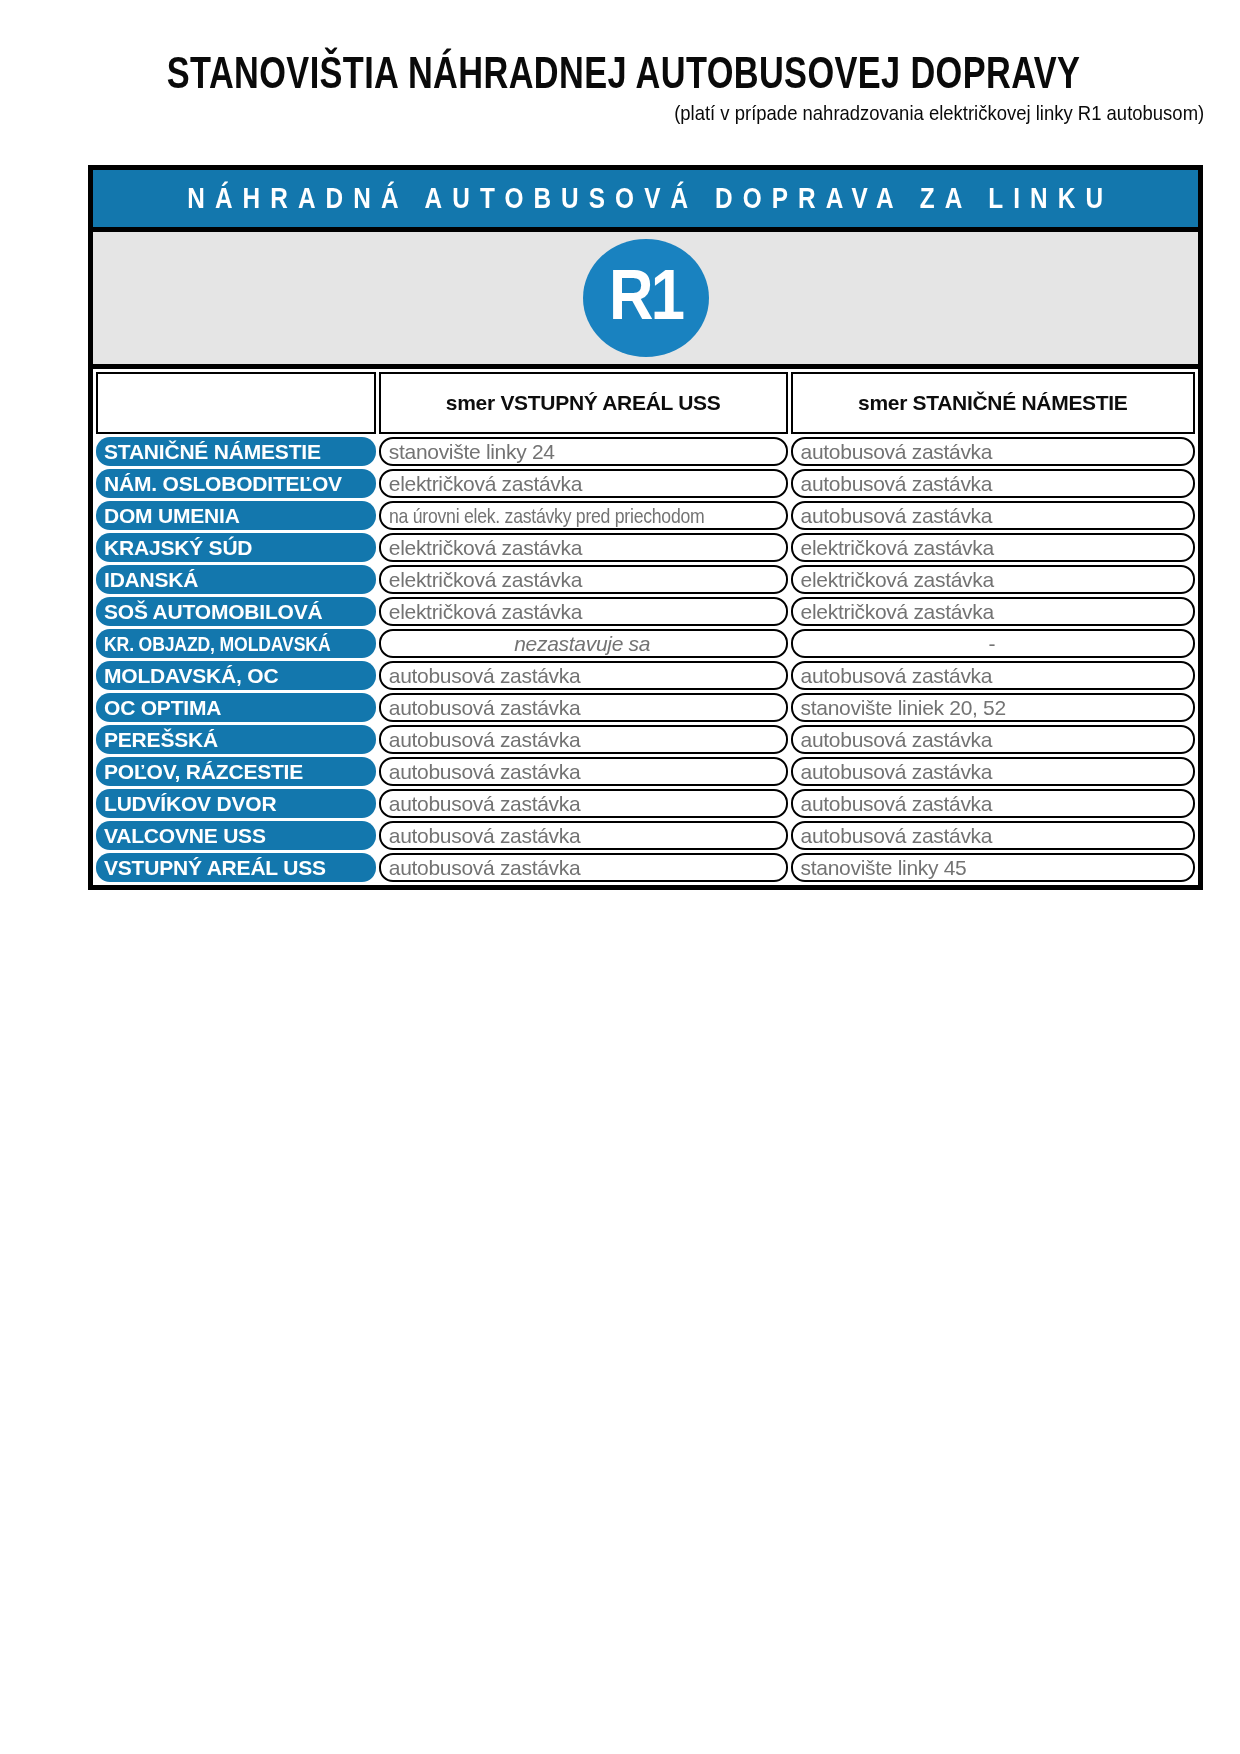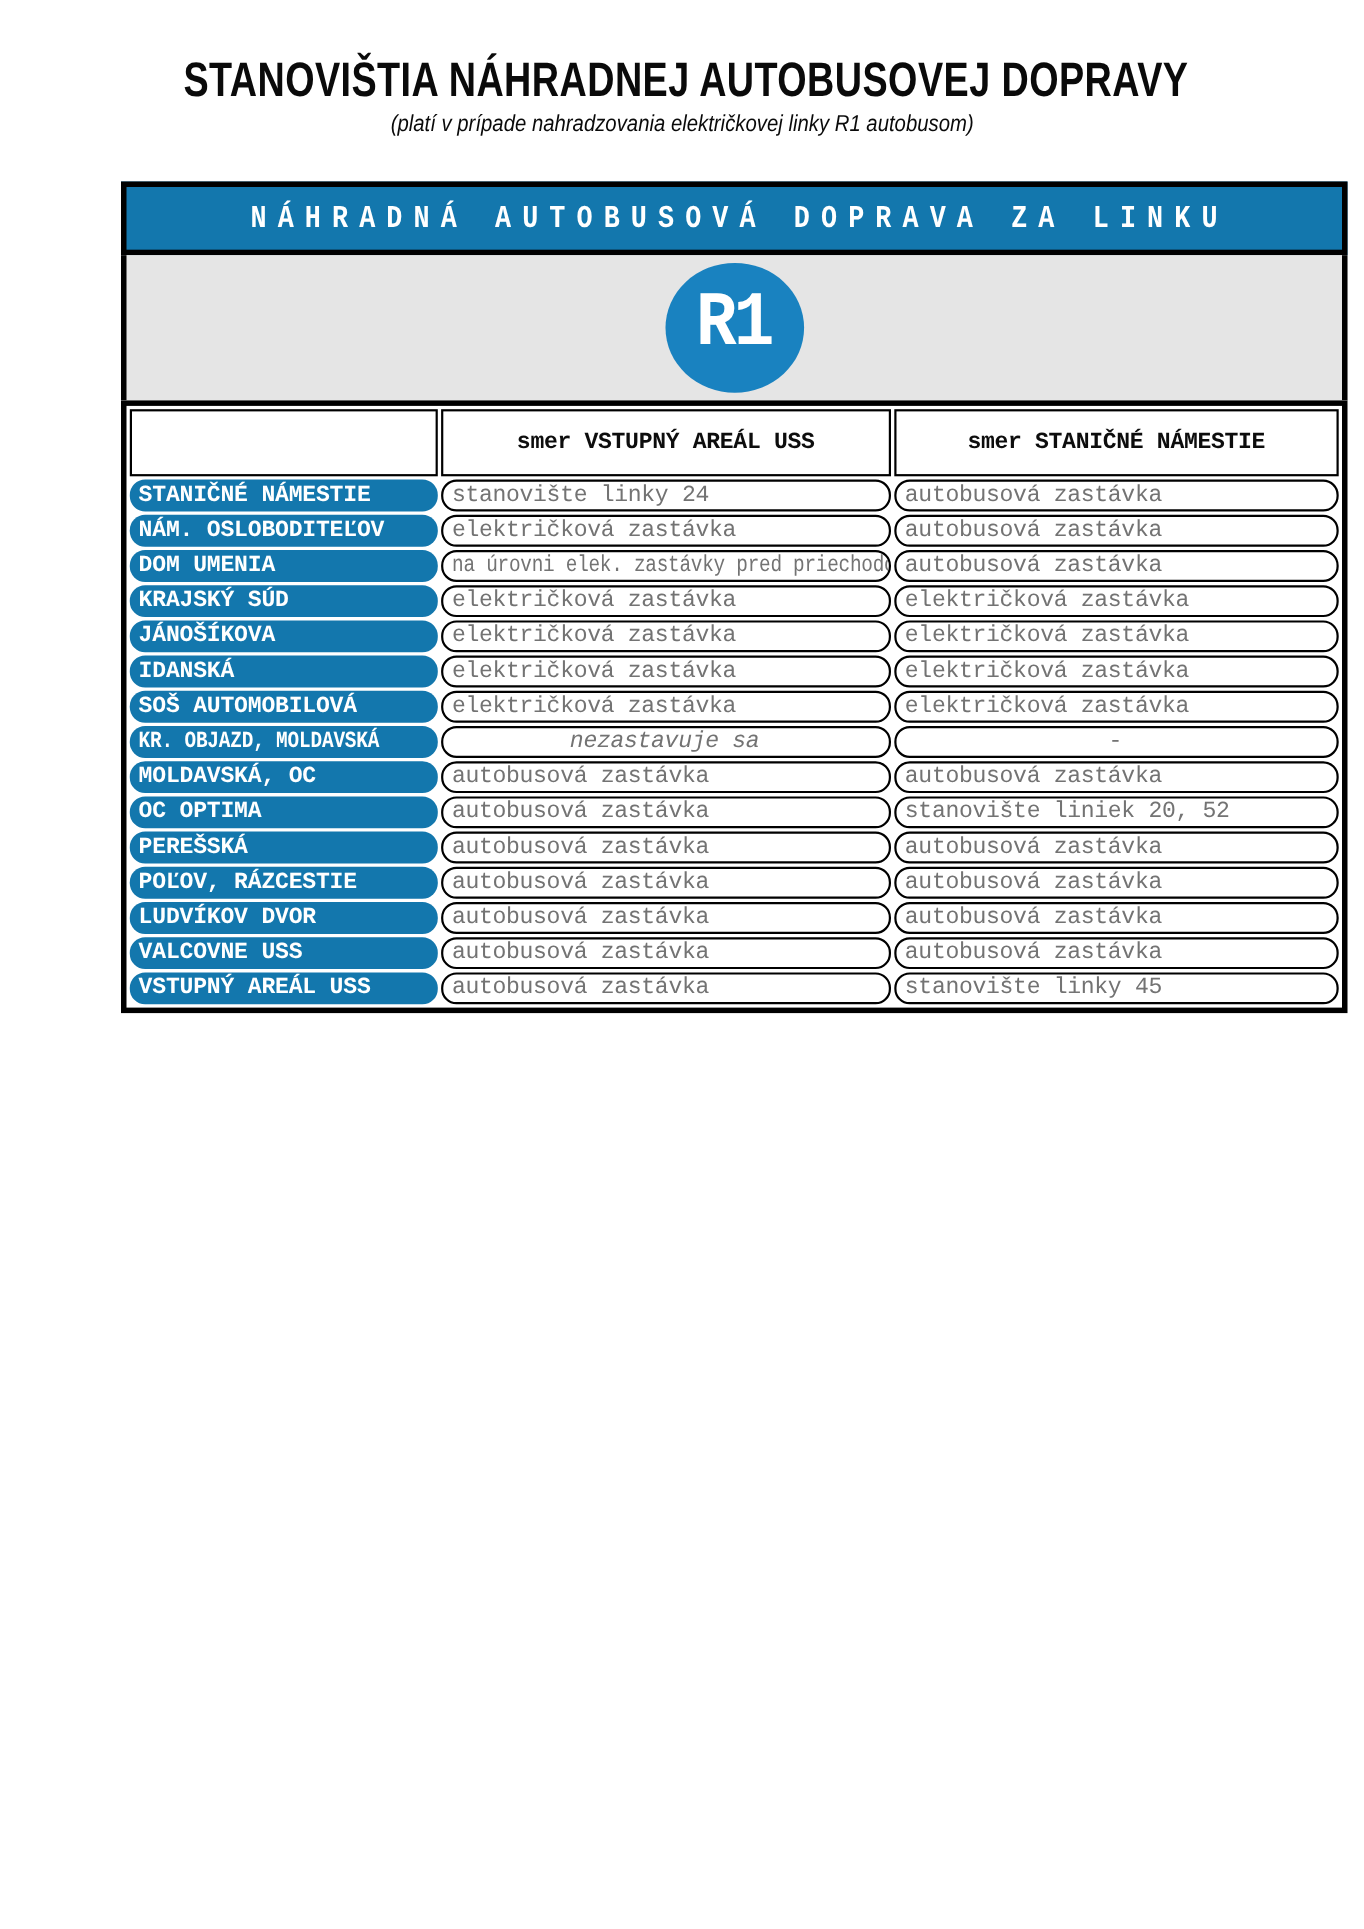--- a/index.html
+++ b/index.html
@@ -30,39 +30,37 @@
     display: inline-block;
     transform: scaleX(0.78);
     transform-origin: center;
     letter-spacing: 0.5px;
   }
   .doc-subtitle {
     position: absolute;
     top: 101px; left: 0;
     width: 100%;
     margin: 0;
-    text-align: center;
+    text-align: right;
     font-size: 21px;
-    font-style: italic;
     color: #0a0a0a;
     white-space: nowrap;
   }
   .doc-subtitle .condense-sub {
     display: inline-block;
     transform: scaleX(0.88);
     transform-origin: center;
   }
 
   
   .block {
     position: absolute;
     top: 165px;
-    left: 110px;
+    left: 88px;
     width: 1115px;
-    font-family: Liberation Mono, monospace;
   }
 
   .banner {
     border: 5px solid var(--border-black, #000);
     background: var(--accent-blue, #1377ad);
     height: 67px;
     display: flex;
     align-items: center;
     justify-content: center;
   }
@@ -221,25 +219,20 @@
     <td class="val d1"><span class="val-label squeeze">na úrovni elek. zastávky pred priechodom</span></td>
     <td class="val d2"><span class="val-label">autobusová zastávka</span></td>
   </tr>
 
   <tr>
     <td class="stop"><span class="stop-label">KRAJSKÝ SÚD</span></td>
     <td class="val d1"><span class="val-label">električková zastávka</span></td>
     <td class="val d2"><span class="val-label">električková zastávka</span></td>
   </tr>
 
-  <tr>
-    <td class="stop"><span class="stop-label">JÁNOŠÍKOVA</span></td>
-    <td class="val d1"><span class="val-label">električková zastávka</span></td>
-    <td class="val d2"><span class="val-label">električková zastávka</span></td>
-  </tr>
 
   <tr>
     <td class="stop"><span class="stop-label">IDANSKÁ</span></td>
     <td class="val d1"><span class="val-label">električková zastávka</span></td>
     <td class="val d2"><span class="val-label">električková zastávka</span></td>
   </tr>
 
   <tr>
     <td class="stop"><span class="stop-label">SOŠ AUTOMOBILOVÁ</span></td>
     <td class="val d1"><span class="val-label">električková zastávka</span></td>

